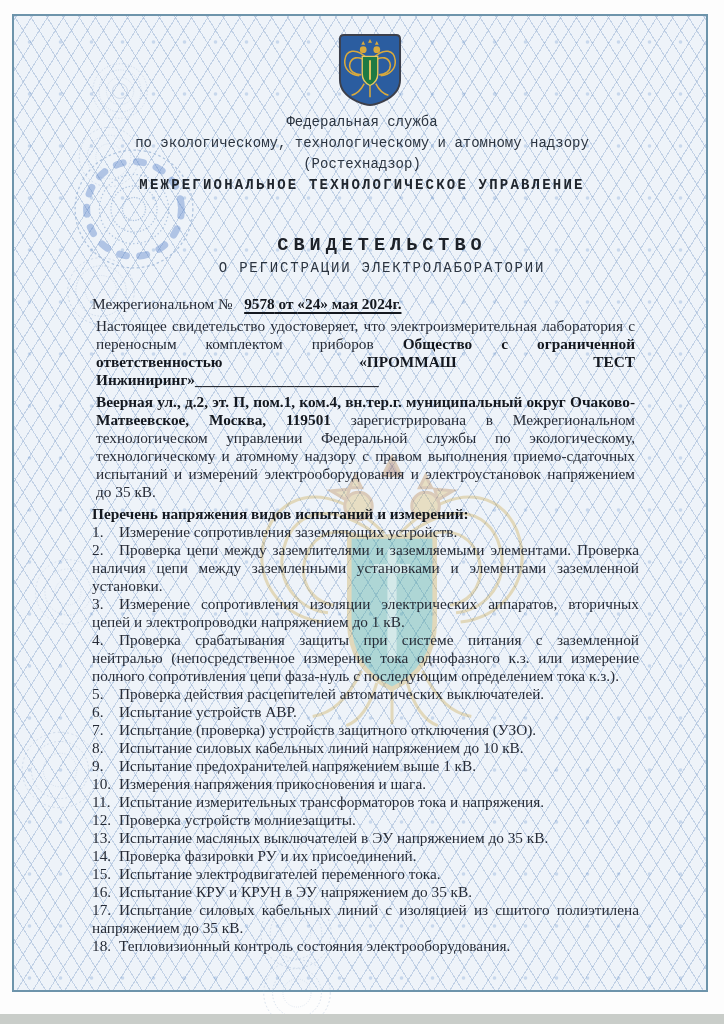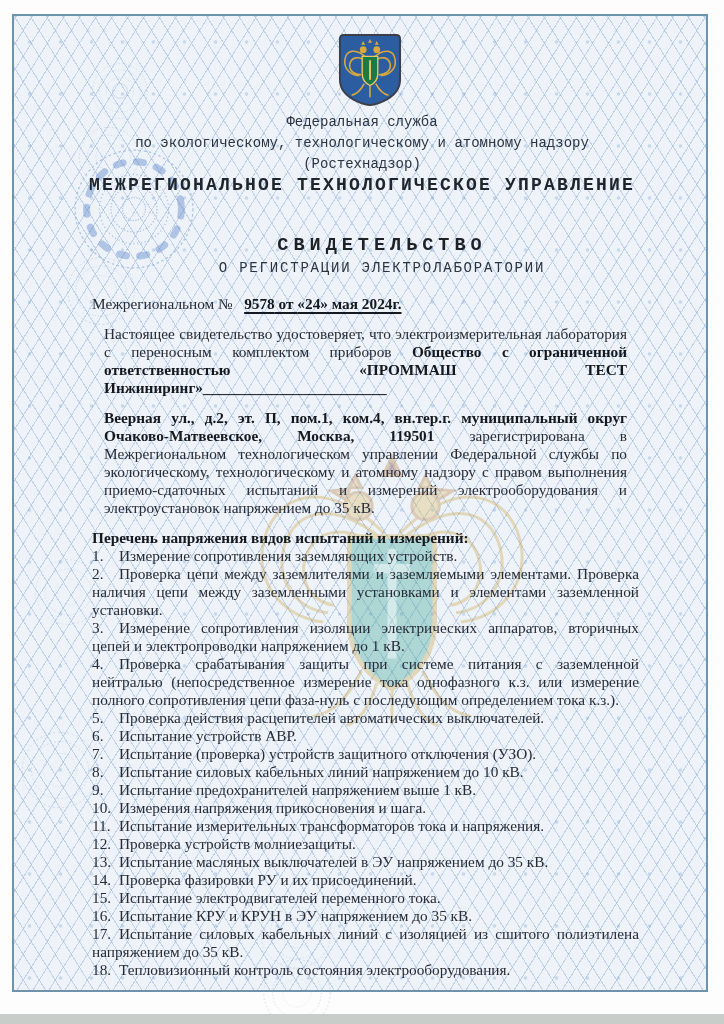--- a/index.html
+++ b/index.html
@@ -14,29 +14,29 @@
            radial-gradient(circle, rgba(110,150,205,0.30) 1.2px, rgba(0,0,0,0) 2.2px),
            repeating-linear-gradient(58deg,  rgba(0,0,0,0) 0 12.6px, rgba(158,182,214,0.55) 12.6px 13.6px),
            repeating-linear-gradient(-58deg, rgba(0,0,0,0) 0 12.6px, rgba(158,182,214,0.55) 12.6px 13.6px);
          background-size:31px 52px, auto, auto;}
   .ros{position:absolute;pointer-events:none;}
   .wm{position:absolute;left:218px;top:426px;width:320px;height:305px;opacity:.33;pointer-events:none;}
   .emblem{position:absolute;left:324px;top:17px;width:64px;height:74px;}
   
   .hdr{position:absolute;left:0;top:96px;width:696px;text-align:center;color:#2b3440;
        font-family:"Liberation Mono","DejaVu Sans Mono",monospace;font-size:14px;line-height:21px;}
-  .dept{font-weight:bold;font-size:18px;letter-spacing:2.2px;color:#20262e;margin-top:0px;}
+  .dept{font-weight:bold;font-size:14px;letter-spacing:2.2px;color:#20262e;margin-top:0px;}
   .title-blk{position:absolute;left:0;top:219px;width:696px;text-align:center;
              font-family:"Liberation Mono","DejaVu Sans Mono",monospace;color:#1d2128;margin-left:20px;}
   .title-main{font-weight:bold;font-size:18.5px;letter-spacing:5px;}
   .title-sub{font-size:14px;letter-spacing:1.8px;margin-top:4px;color:#2b3440;}
   
   .body{position:absolute;left:78px;top:279px;width:547px;color:#262b36;
         font-size:15.3px;line-height:18px;overflow:hidden;}
-  .jp{text-align:justify;text-align-last:left;margin:12px;}
+  .jp{text-align:justify;text-align-last:left;margin:4px;}
   .b{font-weight:bold;color:#14181f;}
   .u{text-decoration:underline;text-underline-offset:3px;text-decoration-thickness:1.5px;text-align:center;}
   .reg{margin:0 0 0 0;white-space:nowrap;}
   .lh{font-weight:bold;color:#14181f;margin:0;}
   .li{text-align:justify;text-align-last:left;margin:0;}
   .num{display:inline-block;width:27px;}
 </style>
 </head>
 <body>
 

